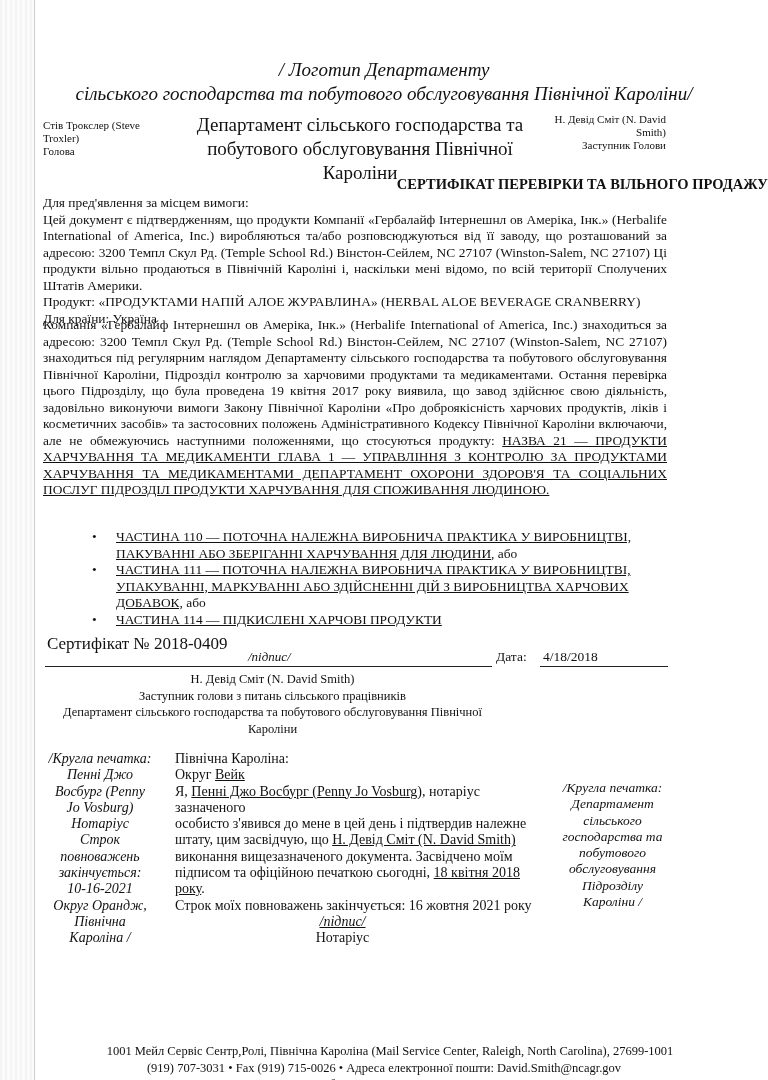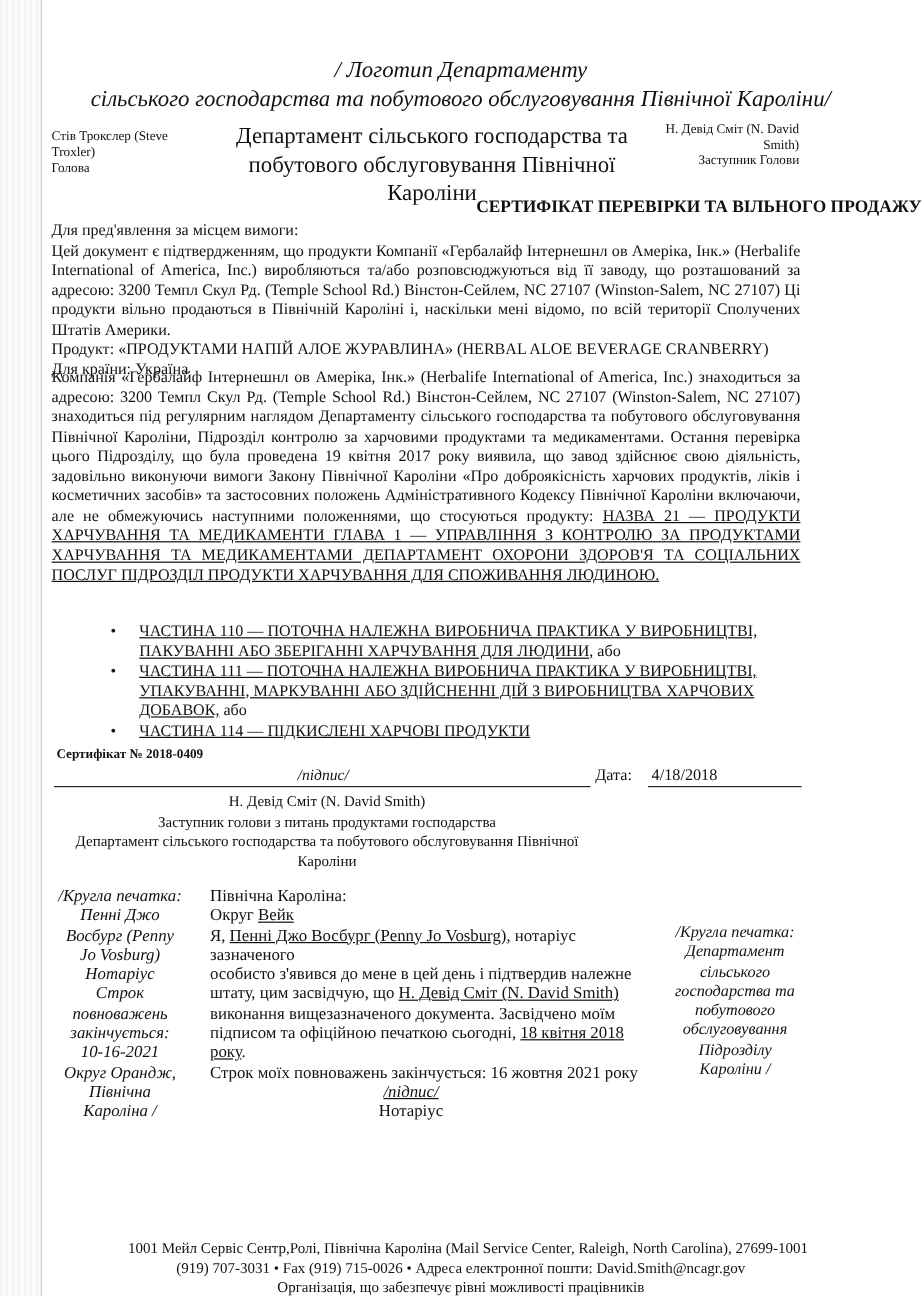--- a/index.html
+++ b/index.html
@@ -1,34 +1,34 @@
 <!DOCTYPE html>
 <html><head>
   <meta charset="utf-8">
   <style>
     * { box-sizing: border-box; margin: 0; padding: 0; }
     html, body { width: 768px; height: 1080px; background: #ffffff; overflow: hidden; }
     body { font-family: "Liberation Serif", serif; color: #111; position: relative; }
     .scan-edge { position: absolute; left: 0; top: 0; width: 34px; height: 1080px;
       background: repeating-linear-gradient(90deg, #f4f4f4 0 2px, #fbfbfb 2px 5px); }
     .scan-line { position: absolute; left: 34px; top: 0; width: 1px; height: 1080px; background: #cfcfcf; }
-    .abs { position: absolute; }
+    .abs { position: absolute; margin-top: 11px; }
     .logo { left: 0; width: 768px; text-align: center; font-style: italic; font-size: 19px; line-height: 26px; }
     .hdr-left { left: 43px; top: 108px; font-size: 11px; line-height: 13px; }
     .hdr-right { right: 102px; top: 102px; font-size: 11px; line-height: 13px; text-align: right; }
     .hdr-center { left: 190px; width: 340px; top: 102px; text-align: center; font-size: 19px; line-height: 24px; }
     .cert-title { left: 0; width: 768px; top: 165px; text-align: right; font-weight: bold; font-size: 14.5px; }
     .body-text { left: 43px; width: 624px; font-size: 13.4px; line-height: 16.5px; text-align: justify; }
     .body-text p { margin: 0; }
     .bold { font-weight: normal; }
     .u { text-decoration: underline; }
     ul.parts { left: 92px; width: 580px; top: 518px; list-style: none; font-size: 13.4px; line-height: 16.5px; }
     ul.parts li { position: relative; padding-left: 24px; }
     ul.parts li .bullet { position: absolute; left: 0; top: 0; }
-    .cert-no { left: 47px; top: 623px; font-weight: bold; font-size: 11px; }
+    .cert-no { left: 47px; top: 623px; font-weight: normal; font-size: 17px; }
     .sig-line { left: 45px; top: 655px; width: 447px; height: 1px; background: #222; }
     .sig-text { left: 248px; top: 638px; font-style: italic; font-size: 13px; }
     .date-label { left: 496px; top: 638px; font-size: 13.5px; }
     .date-val { left: 543px; top: 638px; font-size: 13.5px; }
     .date-line { left: 540px; top: 655px; width: 128px; height: 1px; background: #222; }
     .signer { left: 45px; width: 455px; top: 660px; text-align: center; font-size: 12.5px; line-height: 16.5px; }
     .stamp-left { left: 40px; width: 120px; top: 740px; text-align: center; font-style: italic; font-size: 14px; line-height: 16.3px; }
     .notary { left: 175px; width: 375px; top: 740px; font-size: 14px; line-height: 16.3px; }
     .notary p { margin: 0; }
     .notary .center { text-align: center; }
@@ -82,21 +82,21 @@
 
 <div class="abs cert-no">Сертифікат № 2018-0409</div>
 <div class="abs sig-text">/підпис/</div>
 <div class="abs sig-line"></div>
 <div class="abs date-label">Дата:</div>
 <div class="abs date-val">4/18/2018</div>
 <div class="abs date-line"></div>
 
 <div class="abs signer">
   <div>Н. Девід Сміт (N. David Smith)</div>
-  <div>Заступник голови з питань продуктами господарства</div>
+  <div>Заступник голови з питань сільського працівників</div>
   <div>Департамент сільського господарства та побутового обслуговування Північної Кароліни</div>
 </div>
 
 <div class="abs stamp-left">
   <div>/Кругла печатка:</div>
   <div>Пенні Джо</div>
   <div>Восбург (Penny</div>
   <div>Jo Vosburg)</div>
   <div>Нотаріус</div>
   <div>Строк</div>

